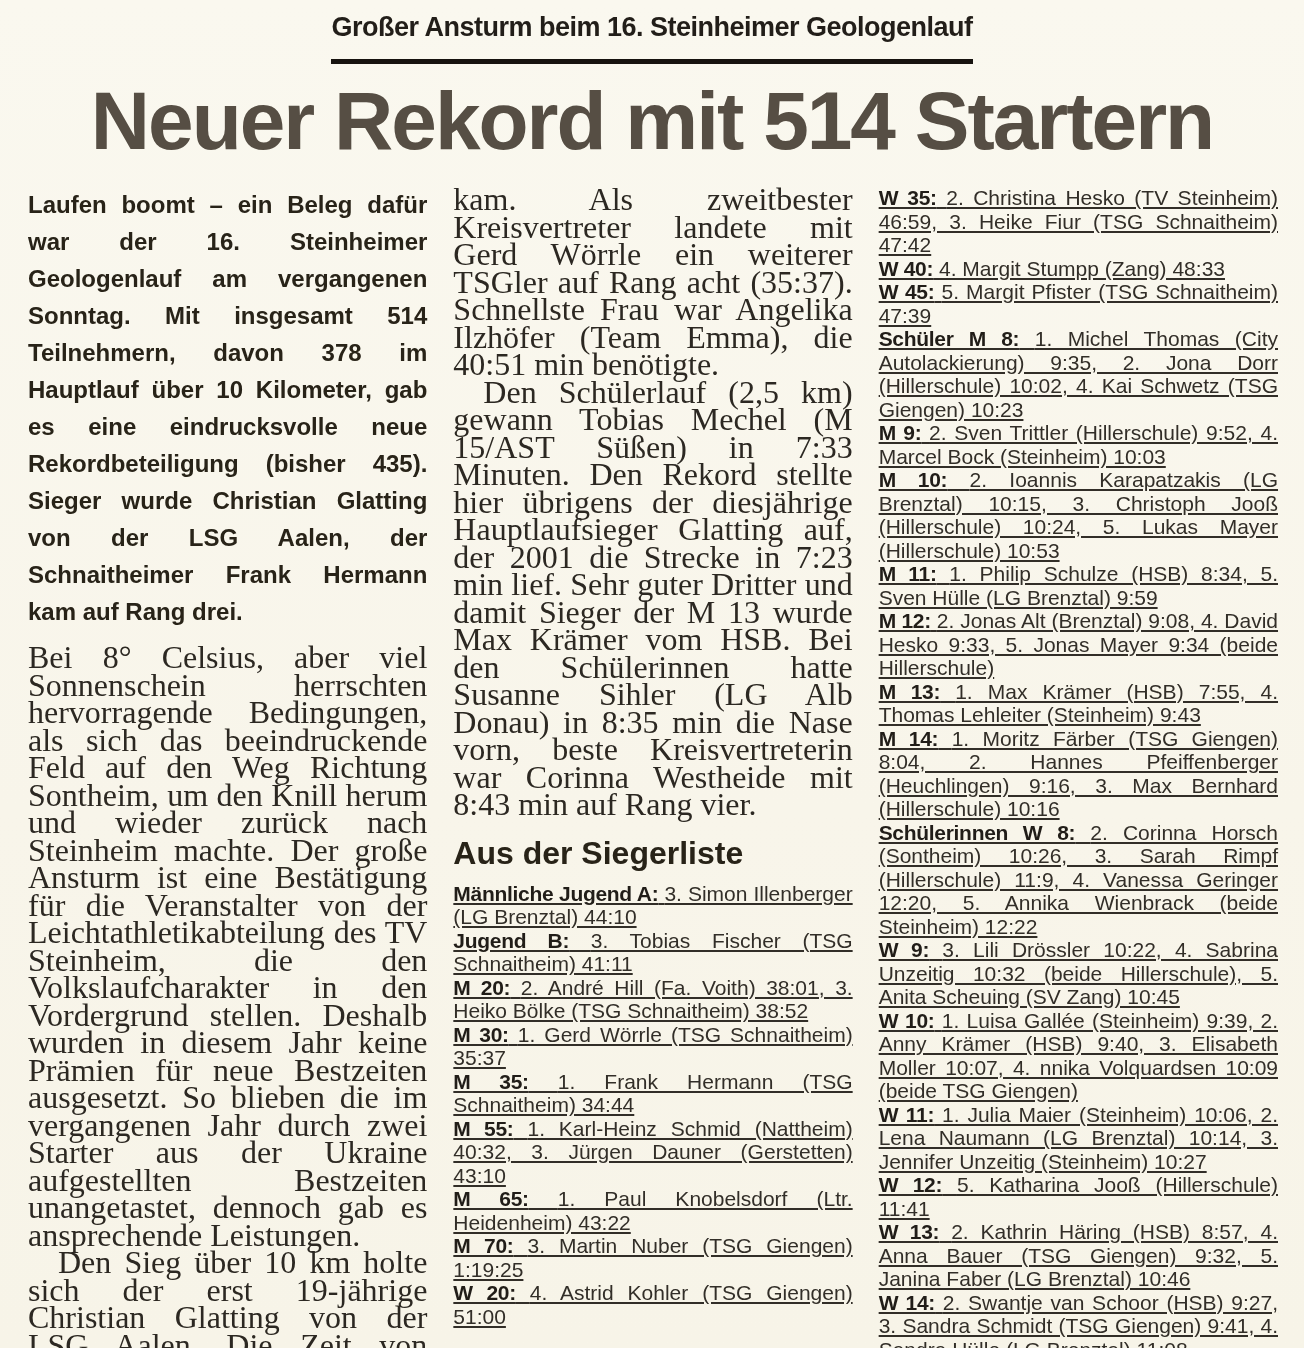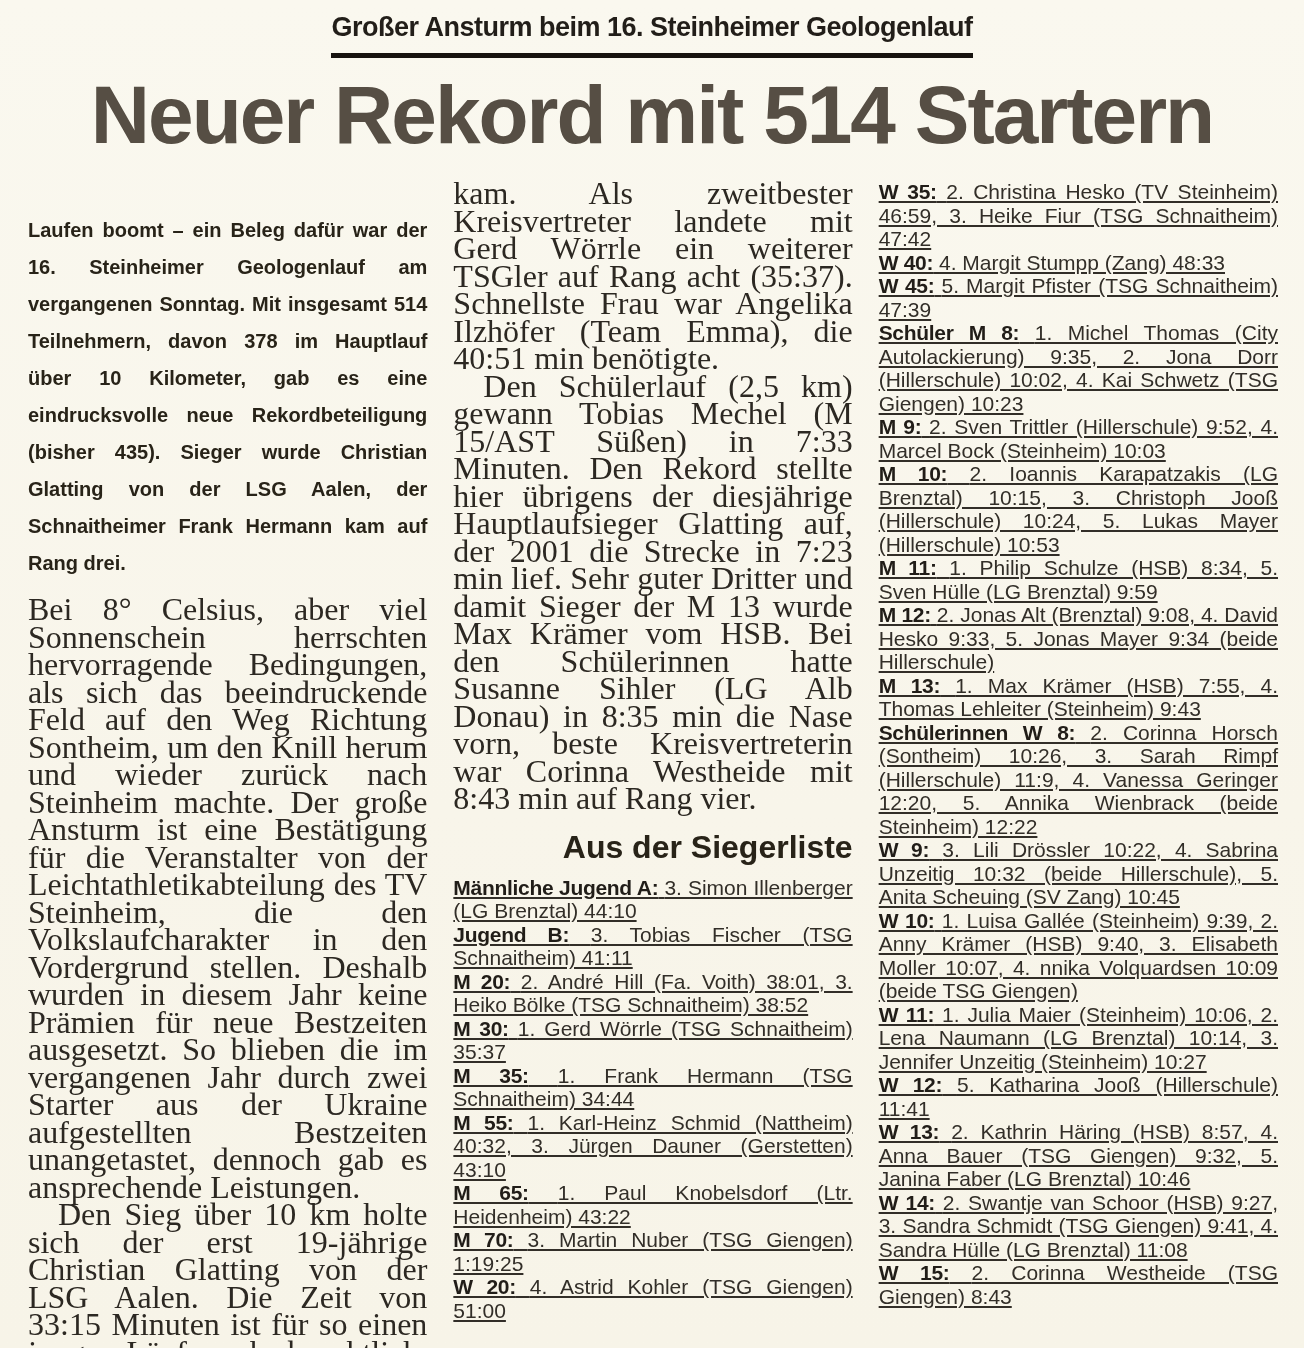--- a/index.html
+++ b/index.html
@@ -13,21 +13,21 @@
     box-sizing: border-box;
   }
   .masthead { text-align: center; padding-top: 12px; }
   .kicker {
     display: inline-block;
     font-family: "Liberation Sans", sans-serif;
     font-weight: bold;
     font-size: 27px;
     letter-spacing: -0.5px;
     color: #221e19;
-    padding-bottom: 10px;
+    padding-bottom: 16px;
     border-bottom: 5px solid #17130f;
   }
   .headline {
     margin: 14px 0 12px 0;
     font-family: "Liberation Sans", sans-serif;
     font-weight: bold;
     font-size: 82px;
     letter-spacing: -2px;
     color: #564e44;
     line-height: 1.05;
@@ -36,42 +36,41 @@
     display: grid;
     grid-template-columns: 1fr 1fr 1fr;
     column-gap: 26px;
     padding: 10px 26px 0 28px;
   }
   .col { min-width: 0; }
   p { margin: 0; }
   .lead {
     font-family: "Liberation Sans", sans-serif;
     font-weight: bold;
-    font-size: 20px;
+    font-size: 24px;
     line-height: 37px;
     color: #282318;
     text-align: justify;
-    margin-top: 32px;
   }
   .serif {
     font-family: "Liberation Serif", serif;
     font-size: 32px;
     line-height: 27.5px;
     color: #2c2822;
     text-align: justify;
   }
   .col1-first-serif { margin-top: 14px; }
   .indent { text-indent: 30px; }
   .results-heading {
     margin: 16px 0 10px 0;
     font-family: "Liberation Sans", sans-serif;
     font-weight: bold;
     font-size: 32px;
     color: #282318;
-    text-align: right;
+    text-align: left;
   }
   .result {
     font-family: "Liberation Sans", sans-serif;
     font-size: 21px;
     line-height: 23.5px;
     color: #322e28;
     text-align: justify;
     text-decoration: underline;
   }
   .result b { color: #211d18; letter-spacing: -0.3px; }
@@ -113,20 +112,21 @@
     <div class="col">
       <p class="result"><b>W 35:</b> <span>2. Christina Hesko (TV Steinheim) 46:59, 3. Heike Fiur (TSG Schnaitheim) 47:42</span></p>
       <p class="result"><b>W 40:</b> <span>4. Margit Stumpp (Zang) 48:33</span></p>
       <p class="result"><b>W 45:</b> <span>5. Margit Pfister (TSG Schnaitheim) 47:39</span></p>
       <p class="result"><b>Schüler M 8:</b> <span>1. Michel Thomas (City Autolackierung) 9:35, 2. Jona Dorr (Hillerschule) 10:02, 4. Kai Schwetz (TSG Giengen) 10:23</span></p>
       <p class="result"><b>M 9:</b> <span>2. Sven Trittler (Hillerschule) 9:52, 4. Marcel Bock (Steinheim) 10:03</span></p>
       <p class="result"><b>M 10:</b> <span>2. Ioannis Karapatzakis (LG Brenztal) 10:15, 3. Christoph Jooß (Hillerschule) 10:24, 5. Lukas Mayer (Hillerschule) 10:53</span></p>
       <p class="result"><b>M 11:</b> <span>1. Philip Schulze (HSB) 8:34, 5. Sven Hülle (LG Brenztal) 9:59</span></p>
       <p class="result"><b>M 12:</b> <span>2. Jonas Alt (Brenztal) 9:08, 4. David Hesko 9:33, 5. Jonas Mayer 9:34 (beide Hillerschule)</span></p>
       <p class="result"><b>M 13:</b> <span>1. Max Krämer (HSB) 7:55, 4. Thomas Lehleiter (Steinheim) 9:43</span></p>
+      <p class="result"><b>M 14:</b> <span>1. Moritz Färber (TSG Giengen) 8:04, 2. Hannes Pfeiffenberger (Heuchlingen) 9:16, 3. Max Bernhard (Hillerschule) 10:16</span></p>
       <p class="result"><b>Schülerinnen W 8:</b> <span>2. Corinna Horsch (Sontheim) 10:26, 3. Sarah Rimpf (Hillerschule) 11:9, 4. Vanessa Geringer 12:20, 5. Annika Wienbrack (beide Steinheim) 12:22</span></p>
       <p class="result"><b>W 9:</b> <span>3. Lili Drössler 10:22, 4. Sabrina Unzeitig 10:32 (beide Hillerschule), 5. Anita Scheuing (SV Zang) 10:45</span></p>
       <p class="result"><b>W 10:</b> <span>1. Luisa Gallée (Steinheim) 9:39, 2. Anny Krämer (HSB) 9:40, 3. Elisabeth Moller 10:07, 4. nnika Volquardsen 10:09 (beide TSG Giengen)</span></p>
       <p class="result"><b>W 11:</b> <span>1. Julia Maier (Steinheim) 10:06, 2. Lena Naumann (LG Brenztal) 10:14, 3. Jennifer Unzeitig (Steinheim) 10:27</span></p>
       <p class="result"><b>W 12:</b> <span>5. Katharina Jooß (Hillerschule) 11:41</span></p>
       <p class="result"><b>W 13:</b> <span>2. Kathrin Häring (HSB) 8:57, 4. Anna Bauer (TSG Giengen) 9:32, 5. Janina Faber (LG Brenztal) 10:46</span></p>
       <p class="result"><b>W 14:</b> <span>2. Swantje van Schoor (HSB) 9:27, 3. Sandra Schmidt (TSG Giengen) 9:41, 4. Sandra Hülle (LG Brenztal) 11:08</span></p>
       <p class="result"><b>W 15:</b> <span>2. Corinna Westheide (TSG Giengen) 8:43</span></p>
     </div>
 

